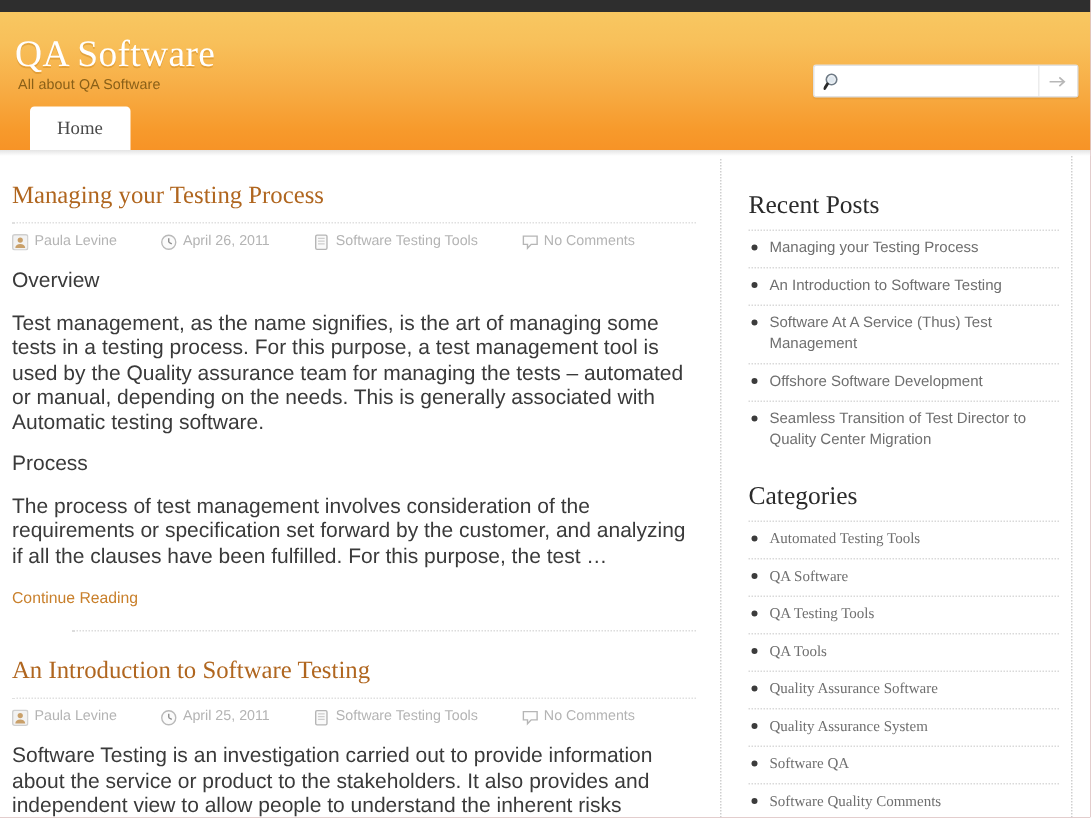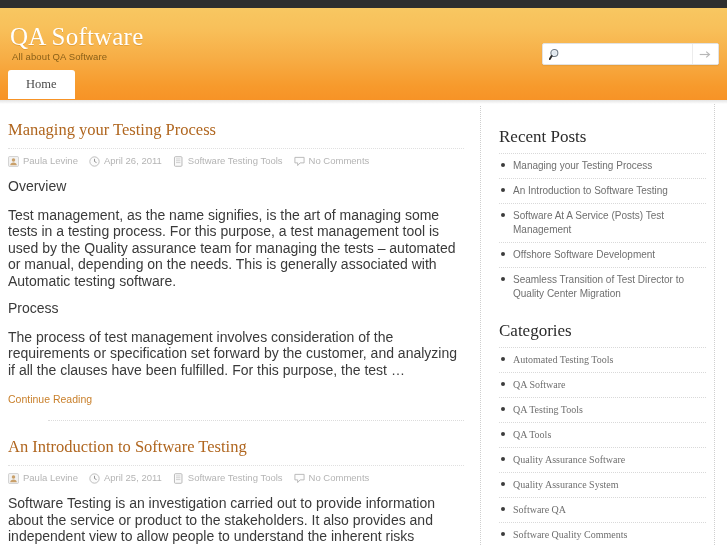--- a/index.html
+++ b/index.html
@@ -96,25 +96,25 @@
     background: #ffffff;
     display: flex;
     align-items: center;
     justify-content: center;
     cursor: pointer;
   }
 
   
   .navbar {
     position: absolute;
-    left: 0;
+    left: 12px;
     bottom: 0;
     height: 30px;
     display: flex;
-    align-items: flex-start;
+    align-items: center;
     padding-left: 8px;
   }
   .nav-tab {
     background: #ffffff;
     border-radius: 3px 3px 0 0;
     padding: 7px 18px 7px 18px;
     font-family: "Liberation Serif", serif;
     font-size: 12.5px;
     color: #4a4a4a;
     line-height: 15px;
@@ -170,21 +170,21 @@
     font-size: 16.5px;
     line-height: 20px;
     font-weight: normal;
     color: #b0661f;
     margin: 0 0 8px 0;
     cursor: pointer;
   }
   .post-meta {
     display: flex;
     align-items: center;
-    gap: 5px;
+    gap: 23px;
     border-top: 1px dotted #e0e0e0;
     padding-top: 6px;
     margin-bottom: 11px;
     flex-wrap: nowrap;
   }
   .meta-item {
     display: flex;
     align-items: center;
     gap: 4px;
     font-size: 9.5px;
@@ -410,21 +410,21 @@
 
       <div class="divider-v"></div>
 
       <aside class="sidebar">
 
         <section class="widget">
           <h3 class="widget-title">Recent Posts</h3>
           <ul class="widget-list">
             <li><span class="bullet"></span><span>Managing your Testing Process</span></li>
             <li><span class="bullet"></span><span>An Introduction to Software Testing</span></li>
-            <li><span class="bullet"></span><span>Software At A Service (Posts) Test Management</span></li>
+            <li><span class="bullet"></span><span>Software At A Service (Thus) Test Management</span></li>
             <li><span class="bullet"></span><span>Offshore Software Development</span></li>
             <li><span class="bullet"></span><span>Seamless Transition of Test Director to Quality Center Migration</span></li>
           </ul>
         </section>
 
         <section class="widget">
           <h3 class="widget-title">Categories</h3>
           <ul class="widget-list cats">
             <li><span class="bullet"></span><span>Automated Testing Tools</span></li>
             <li><span class="bullet"></span><span>QA Software</span></li>

